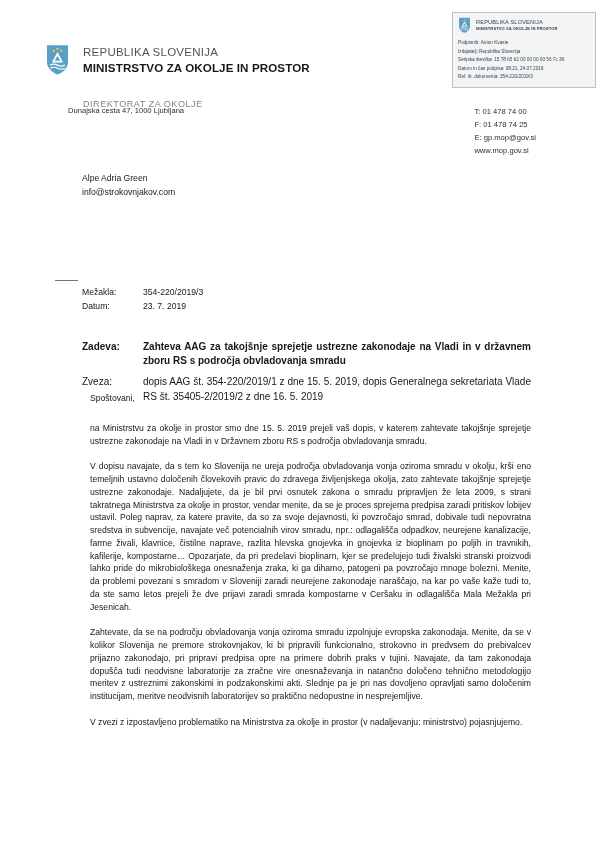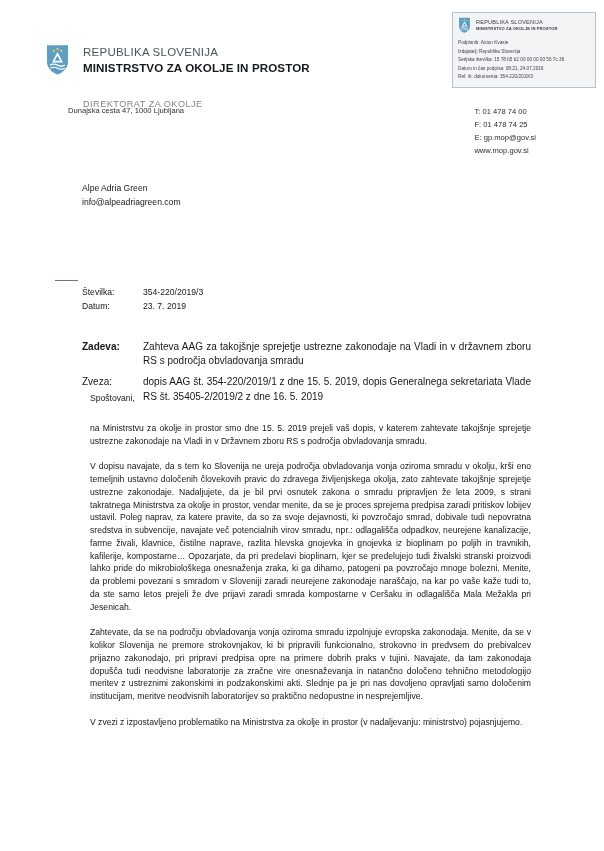--- a/index.html
+++ b/index.html
@@ -123,21 +123,21 @@
     color: #2a2f33;
     line-height: 1.72;
     text-align: left;
     white-space: nowrap;
   }
 
   
   .recipient {
     position: absolute;
     left: 82px;
-    top: 182px;
+    top: 172px;
     font-size: 8.6px;
     color: #15181b;
     line-height: 1.62;
   }
 
   
   .rule {
     position: absolute;
     left: 55px;
     top: 280px;
@@ -174,21 +174,21 @@
     display: flex;
     margin-bottom: 7px;
   }
   .subj-label { width: 61px; flex: none; line-height: 1.42; }
   .subj-label.bold { font-weight: bold; }
   .subj-value {
     flex: 1;
     text-align: justify;
     line-height: 1.42;
   }
-  .subj-value.bold { font-weight: normal; }
+  .subj-value.bold { font-weight: bold; }
 
   
   .body-text {
     position: absolute;
     left: 82px;
     top: 392px;
     width: 449px;
     font-size: 8.6px;
     color: #15181b;
   }
@@ -261,28 +261,28 @@
     <div class="addr-right">
       <div>T: 01 478 74 00</div>
       <div>F: 01 478 74 25</div>
       <div>E: gp.mop@gov.si</div>
       <div>www.mop.gov.si</div>
     </div>
   </div>
 
   <div class="recipient">
     <div>Alpe Adria Green</div>
-    <div>info@alpeadriagreen.com</div>
+    <div>info@strokovnjakov.com</div>
   </div>
 
   <div class="rule"></div>
 
   <div class="meta">
     <div class="meta-row">
-      <span class="meta-label">Številka:</span>
+      <span class="meta-label">Mežakla:</span>
       <span class="meta-value">354-220/2019/3</span>
     </div>
     <div class="meta-row">
       <span class="meta-label">Datum:</span>
       <span class="meta-value">23. 7. 2019</span>
     </div>
   </div>
 
   <div class="subject">
     <div class="subj-row">

